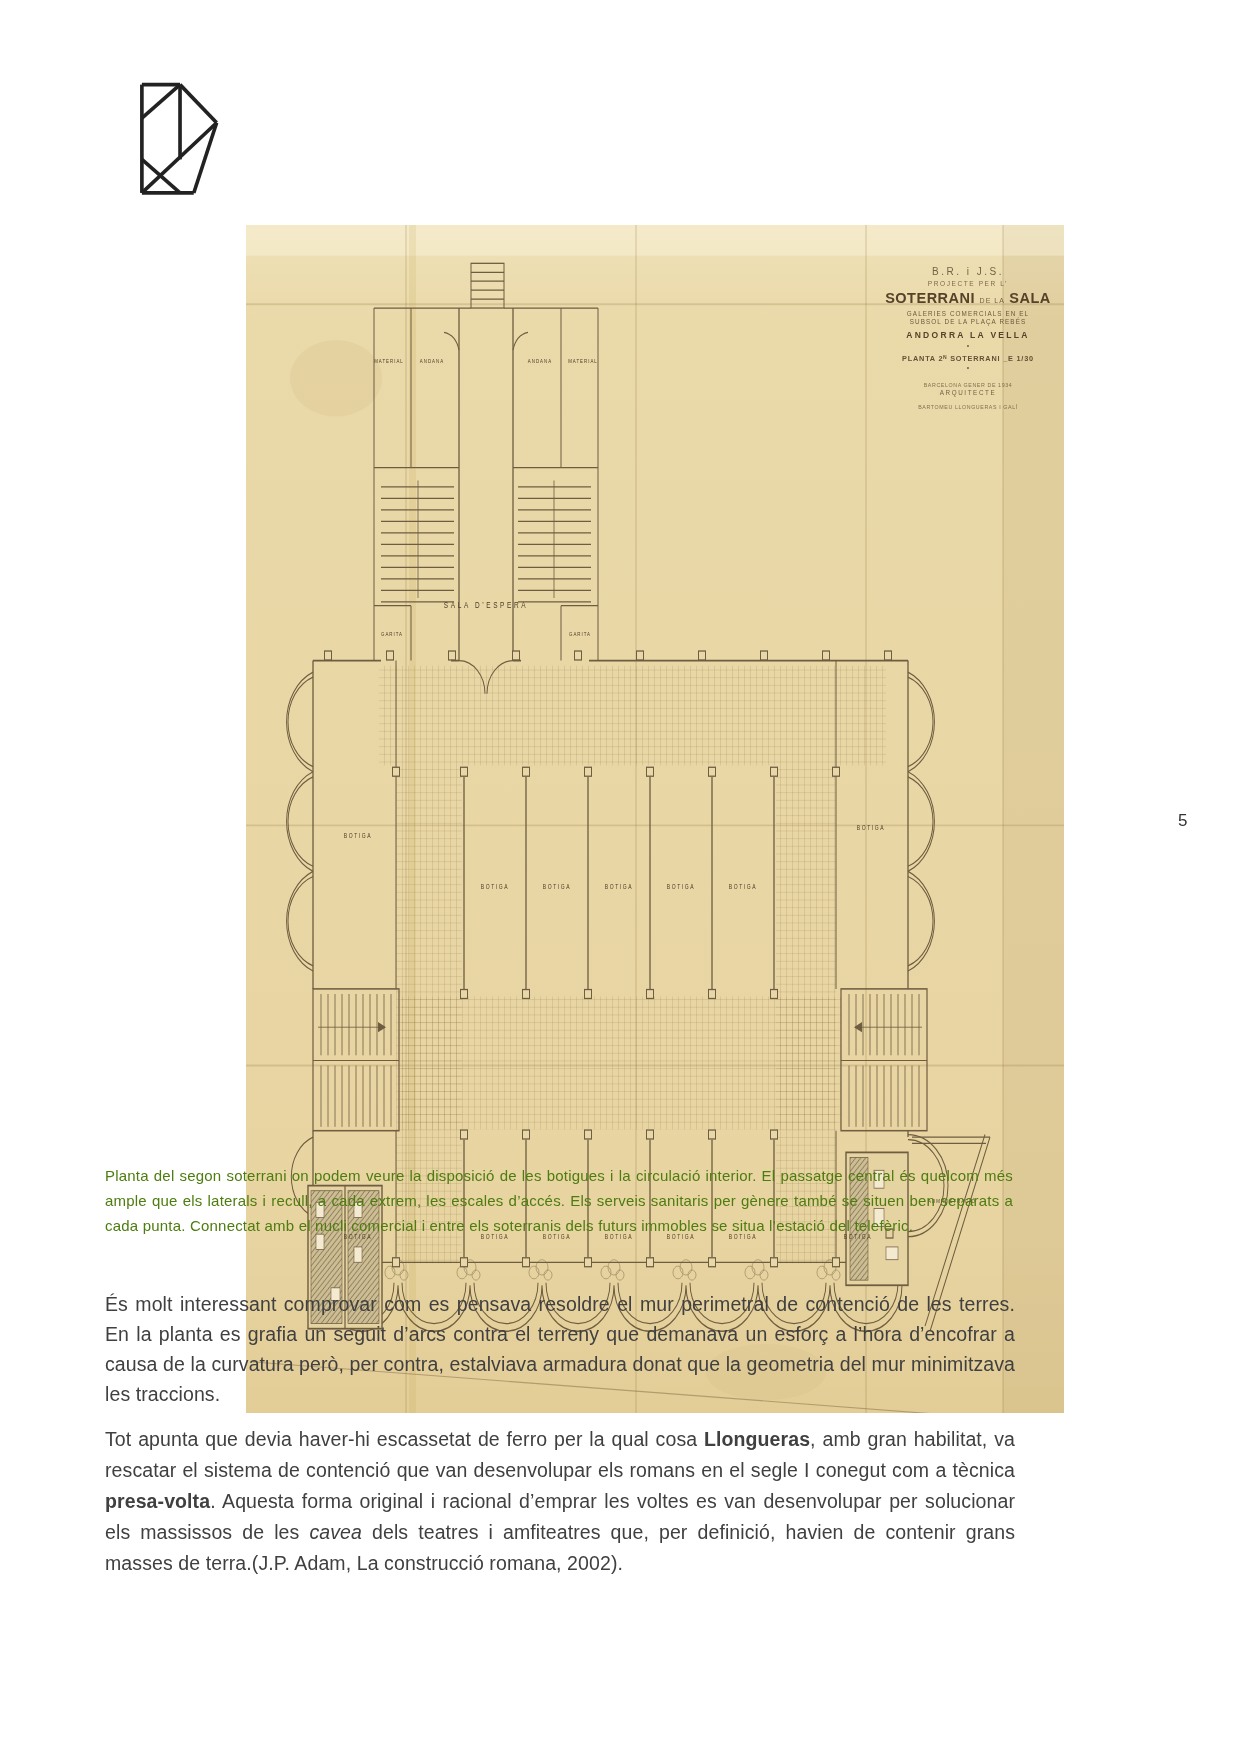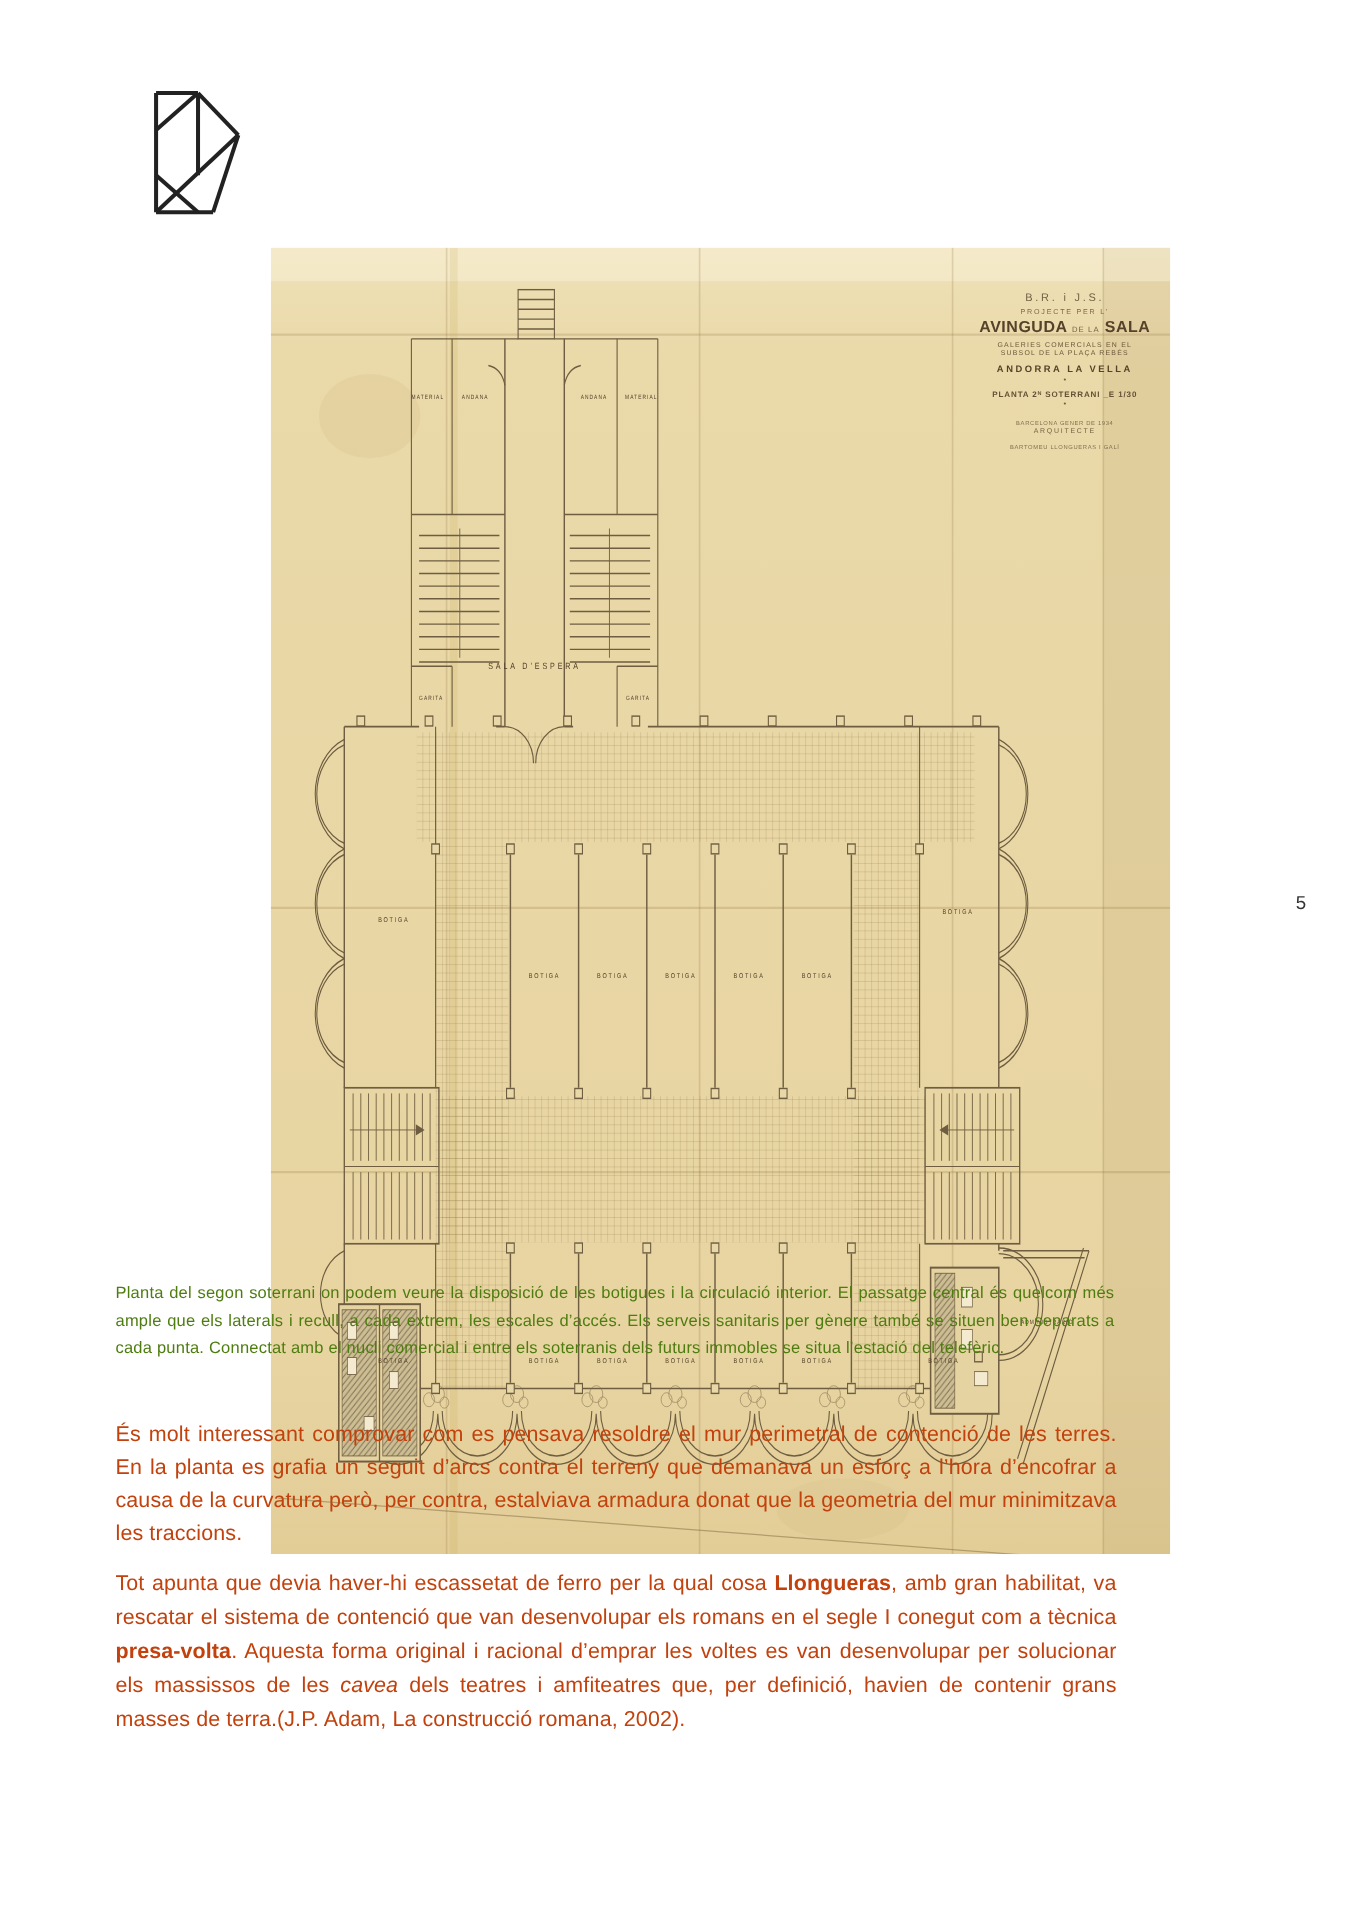--- a/index.html
+++ b/index.html
@@ -34,21 +34,21 @@
   .tb9{font-size:6.3px;letter-spacing:1.6px;opacity:.8;}
   .tb10{font-size:5.3px;letter-spacing:.6px;margin-top:7px;opacity:.7;}
   
   .caption{
     position:absolute;left:105px;top:1163px;width:908px;
     font-size:15px;line-height:25px;text-align:justify;color:#4d7c0f;
     letter-spacing:.2px;
   }
   .para{
     position:absolute;left:105px;width:910px;
-    font-size:19.5px;line-height:30px;text-align:justify;color:#c2410c;
+    font-size:19.5px;line-height:30px;text-align:justify;color:#404040;
     letter-spacing:.1px;
   }
   #para1{top:1289px;}
   #para2{top:1424px;line-height:31px;}
   .pagenum{position:absolute;left:1178px;top:811px;font-size:17px;color:#333;}
 </style>
 </head>
 <body>
 
 <svg class="logo" viewBox="0 0 270 390">
@@ -281,21 +281,21 @@
       <text class="lab" x="373" y="794">BOTIGA</text>
       <text class="lab" x="435" y="794">BOTIGA</text>
       <text class="lab" x="497" y="794">BOTIGA</text>
       <text class="lab-sm" x="706" y="766">ADMINISTRACIÓ</text>
     </g>
   </svg>
 
   <div class="titleblock">
     <div class="tb1">B.R. i J.S.</div>
     <div class="tb2">PROJECTE PER L’</div>
-    <div class="tb3"><span>AVINGUDA</span> <span class="small">DE LA</span> <span>SALA</span></div>
+    <div class="tb3"><span>SOTERRANI</span> <span class="small">DE LA</span> <span>SALA</span></div>
     <div class="tb4">GALERIES COMERCIALS EN EL</div>
     <div class="tb5">SUBSOL DE LA PLAÇA REBÉS</div>
     <div class="tb6">ANDORRA LA VELLA</div>
     <div class="tbdot">•</div>
     <div class="tb7">PLANTA 2ᴺ SOTERRANI _E 1/30</div>
     <div class="tbdot">•</div>
     <div class="tb8">BARCELONA GENER DE 1934</div>
     <div class="tb9">ARQUITECTE</div>
     <div class="tb10">BARTOMEU LLONGUERAS I GALÍ</div>
   </div>

